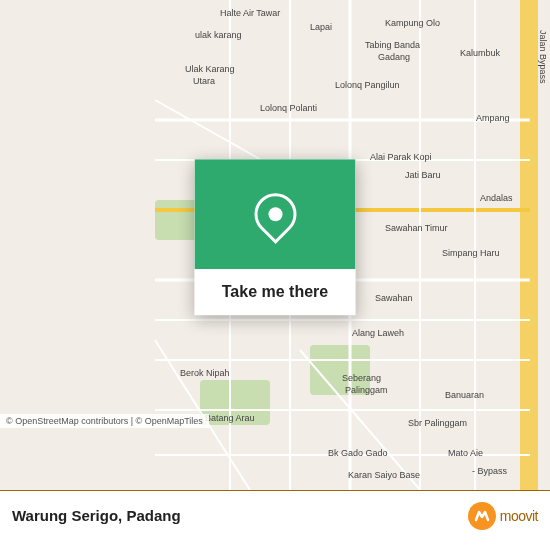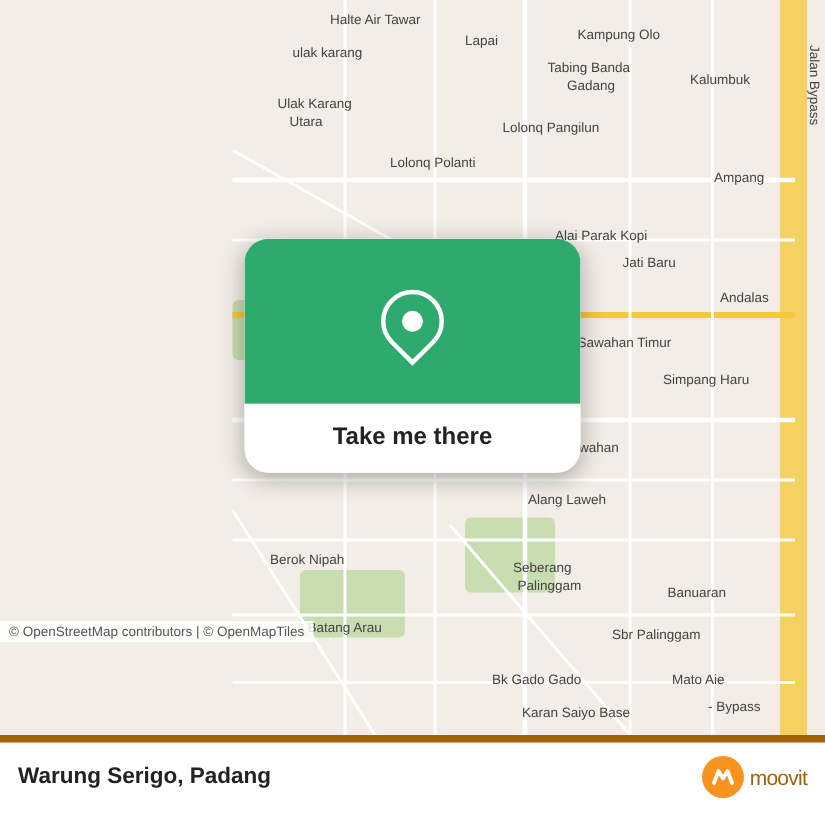--- a/index.html
+++ b/index.html
@@ -69,23 +69,23 @@
       background: #f5c842;
       opacity: 0.8;
     }
 
     
     #card-overlay {
       position: absolute;
       left: 50%;
       top: 50%;
       transform: translate(-50%, -55%);
-      width: 224px;
-      background: white;
-      border-radius: 16px;
+      width: 161px;
+      background: white;
+      border-radius: 0;
       overflow: hidden;
       box-shadow: 0 4px 16px rgba(0,0,0,0.3);
     }
 
     #card-green {
       background: #2eaa6e;
       height: 110px;
       display: flex;
       align-items: center;
       justify-content: center;
@@ -125,21 +125,21 @@
     }
 
     
     #bottom-bar {
       width: 550px;
       height: 50px;
       background: white;
       display: flex;
       align-items: center;
       padding: 0 12px;
-      border-top: 5px solid #a16207;
+      border-top: 1px solid #a16207;
       justify-content: space-between;
     }
 
     #place-name {
       font-size: 15px;
       font-weight: 600;
       color: #222;
     }
 
     
@@ -216,21 +216,21 @@
   <div class="map-label" style="left:385px;top:18px;">Kampung Olo</div>
   <div class="map-label" style="left:365px;top:40px;">Tabing Banda</div>
   <div class="map-label" style="left:378px;top:52px;">Gadang</div>
   <div class="map-label" style="left:185px;top:64px;">Ulak Karang</div>
   <div class="map-label" style="left:193px;top:76px;">Utara</div>
   <div class="map-label" style="left:460px;top:48px;">Kalumbuk</div>
   <div class="map-label" style="left:335px;top:80px;">Lolonq Pangilun</div>
   <div class="map-label" style="left:260px;top:103px;">Lolonq Polanti</div>
   <div class="map-label" style="left:370px;top:108px;margin-top:44px;">Alai Parak Kopi</div>
   <div class="map-label" style="left:476px;top:113px;">Ampang</div>
-  <div class="map-label" style="left:415px;top:170px;">Jati Baru</div>
+  <div class="map-label" style="left:405px;top:170px;">Jati Baru</div>
   <div class="map-label" style="left:480px;top:193px;">Andalas</div>
   <div class="map-label" style="left:385px;top:223px;">Sawahan Timur</div>
   <div class="map-label" style="left:442px;top:248px;">Simpang Haru</div>
   <div class="map-label map-label-bold" style="left:240px;top:292px;">Olo</div>
   <div class="map-label" style="left:375px;top:293px;">Sawahan</div>
   <div class="map-label" style="left:352px;top:328px;">Alang Laweh</div>
   <div class="map-label" style="left:180px;top:368px;">Berok Nipah</div>
   <div class="map-label" style="left:342px;top:373px;">Seberang</div>
   <div class="map-label" style="left:345px;top:385px;">Palinggam</div>
   <div class="map-label" style="left:445px;top:390px;">Banuaran</div>

